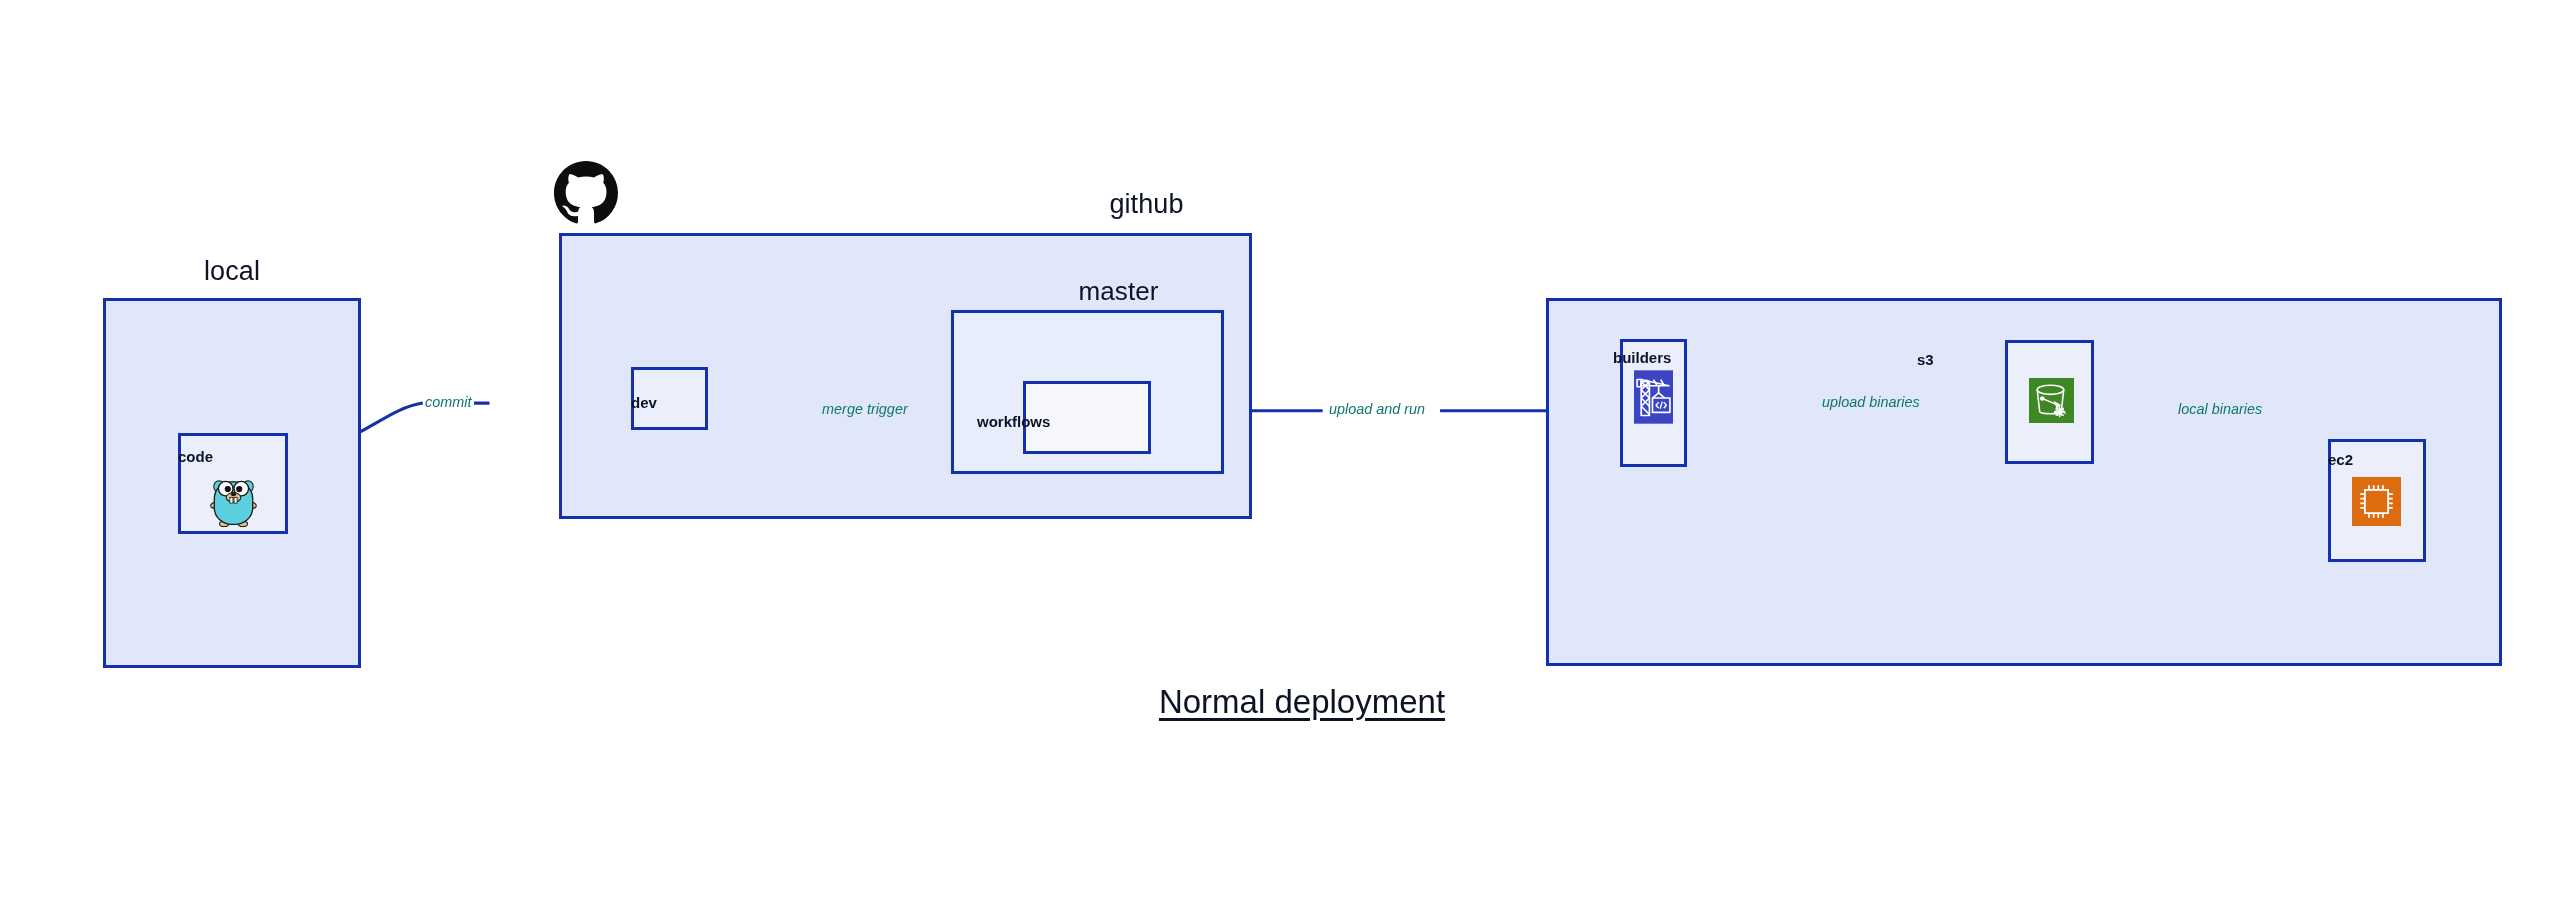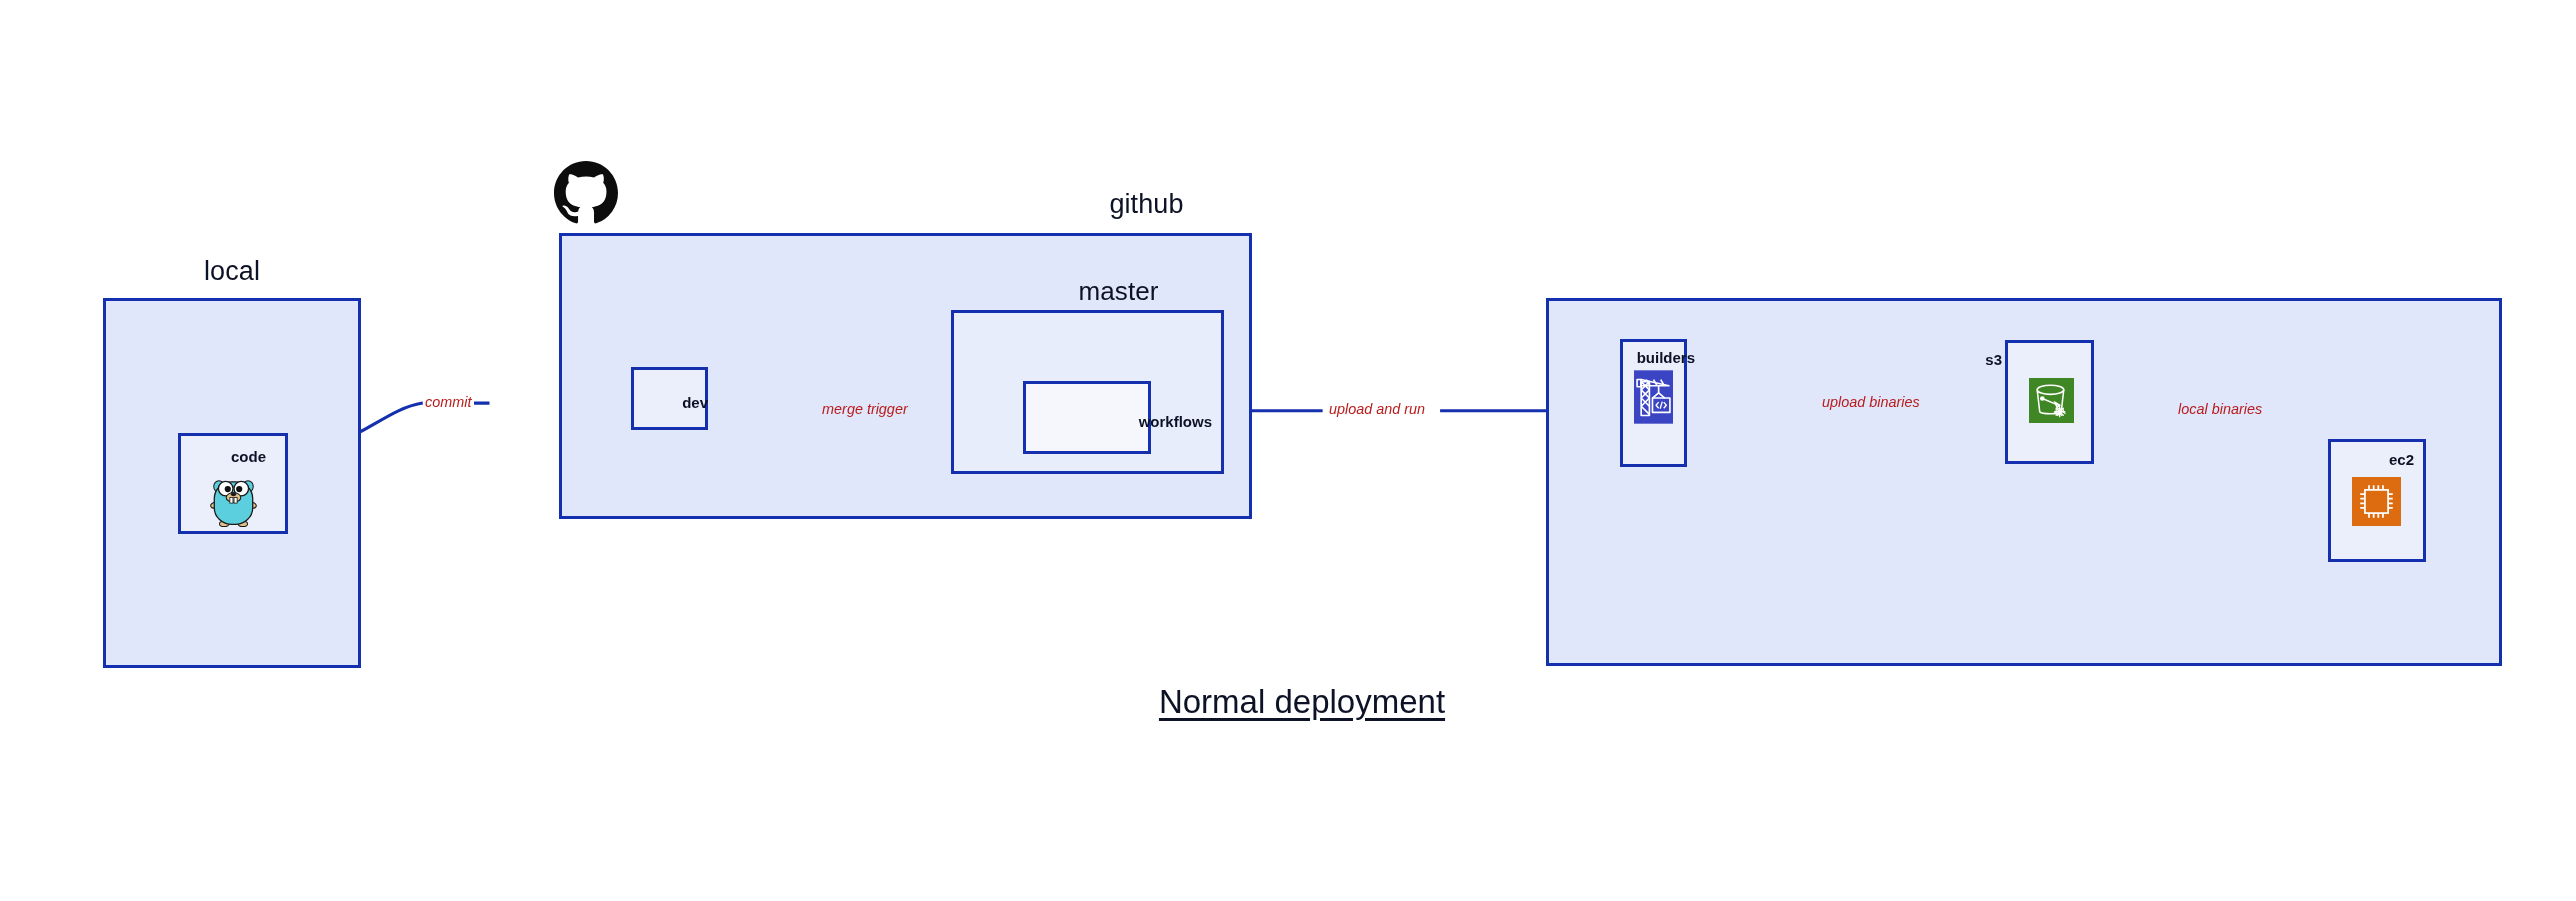--- a/index.html
+++ b/index.html
@@ -48,38 +48,38 @@
     position: absolute;
     box-sizing: border-box;
     background: #EAEFFB;
     border: 3.1px solid #1430AE;
   }
   .node.white-fill { background: #F5F7FD; }
   .node-label {
     position: absolute;
     left: 0;
     right: 0;
-    text-align: right;
+    text-align: left;
     color: #0D1226;
     font-size: 15px;
     font-weight: bold;
     line-height: 1;
     white-space: nowrap;
   }
 
   
   .icon-tile {
     position: absolute;
     display: block;
   }
 
   
   .edge-label {
     position: absolute;
-    color: #b91c1c;
+    color: #0f766e;
     font-size: 14.4px;
     font-style: italic;
     white-space: nowrap;
     line-height: 1;
     background: #ffffff;
     padding: 0 2.1px;
   }
   .edge-label.on-light { background: #E0E7FA; }
   .edge-label.on-white { background: #ffffff; }
 
@@ -181,21 +181,21 @@
       8.013 0 0 0 16 8c0-4.42-3.58-8-8-8z"></path>
   </svg>
 
   <div class="node" style="left:631px; top:367px; width:77px; height:63px;"></div>
   <div class="node-label" style="left:631px; top:395px; width:77px;">dev</div>
 
   <div class="group master-grp" style="left:951px; top:310px; width:273px; height:164px;"></div>
   <div class="group-label master-label" style="left:982px; top:278px; width:273px;">master</div>
 
   <div class="node white-fill" style="left:1023px; top:381px; width:128px; height:73px;"></div>
-  <div class="node-label" style="left:1068px; top:414px; width:144px;">workflows</div>
+  <div class="node-label" style="left:977px; top:414px; width:144px;">workflows</div>
 
   <div class="group" style="left:1546px; top:298px; width:956px; height:368px;"></div>
 
   <div class="node" style="left:1620px; top:339px; width:67px; height:128px;"></div>
   <div class="node-label" style="left:1613px; top:350px; width:82px;">builders</div>
 
   <svg class="icon-tile" style="left:1634px; top:370px;" width="39" height="54" viewBox="0 0 76 104" xmlns="http://www.w3.org/2000/svg">
     <rect x="0" y="0" width="76" height="104" fill="#3B45C4"></rect>
     <g fill="none" stroke="#ffffff" stroke-width="3.2" stroke-linejoin="round">
 

